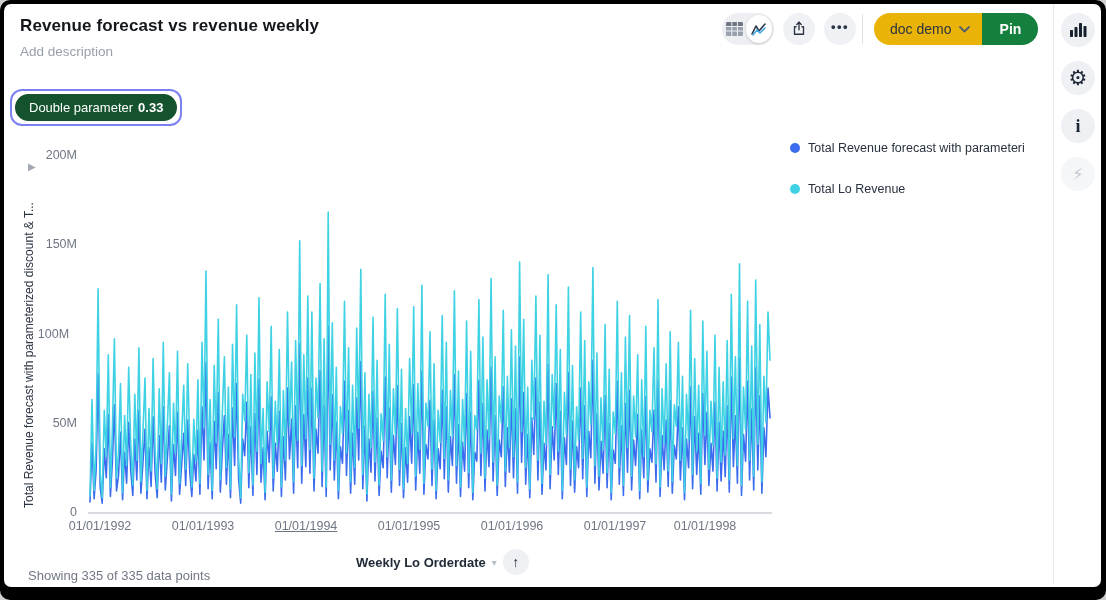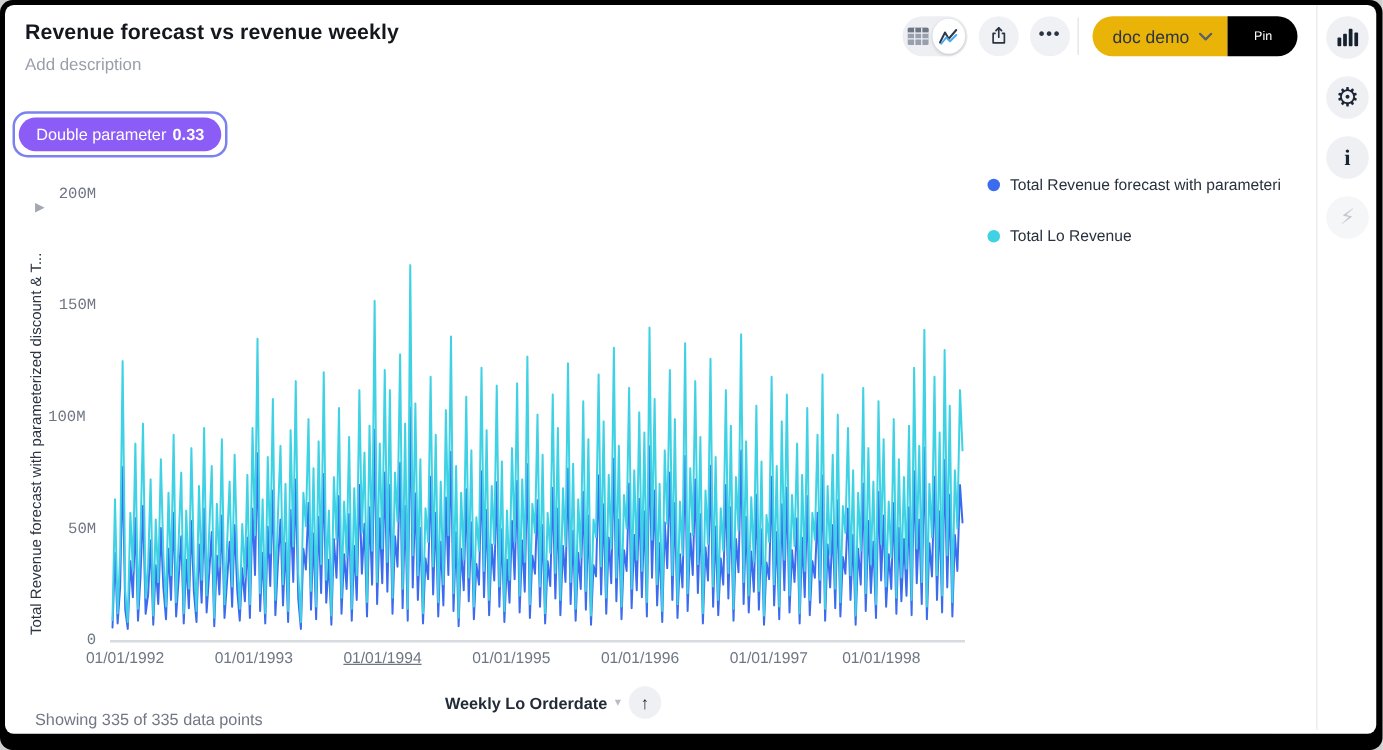--- a/index.html
+++ b/index.html
@@ -7,42 +7,42 @@
   body { font-family:"Liberation Sans","DejaVu Sans",sans-serif; }
   .frame { position:absolute; left:0; top:0; width:1106px; height:600px; background:#000; border-radius:10px; }
   .app { position:absolute; left:4px; top:4px; width:1097px; height:583px; background:#fff; border-radius:7px; overflow:hidden; }
   .canvas { position:absolute; left:-4px; top:-4px; width:1106px; height:564px; }
   .abs { position:absolute; }
 
   .page-title { left:20px; top:16px; font-size:17px; font-weight:700; color:#14181d; letter-spacing:.1px; }
   .page-subtitle { left:20px; top:44px; font-size:13.5px; color:#989fa9; }
 
   .chip-ring { left:10px; top:89px; border:2px solid #7b82ef; border-radius:12px; padding:3px; }
-  .chip { background:#8b5cf6; color:#fff; border-radius:15px; padding:6px 14px; font-size:13px; display:flex; gap:5px; align-items:center; }
+  .chip { background:#14532d; color:#fff; border-radius:15px; padding:6px 14px; font-size:13px; display:flex; gap:5px; align-items:center; }
   .chip .val { font-weight:700; }
 
   
   .seg { left:722px; top:13px; width:52px; height:32px; background:#edeff3; border-radius:16px; display:flex; align-items:center; }
   .seg-item { width:26px; height:32px; display:flex; align-items:center; justify-content:center; }
   .seg-sel { width:28px; height:28px; margin-right:2px; background:#fff; border-radius:50%; box-shadow:0 1px 3px rgba(0,0,0,.18); display:flex; align-items:center; justify-content:center; }
   .circ-btn { width:32px; height:32px; border-radius:50%; background:#eff1f4; display:flex; align-items:center; justify-content:center; }
   .tb-divider { left:862px; top:14px; width:1px; height:30px; background:#dfe2e7; }
   .doc-group { left:874px; top:13px; height:32px; display:flex; }
   .doc-sel { background:#eab308; border-radius:17px 0 0 17px; display:flex; align-items:center; gap:8px; padding:0 12px 0 16px; font-size:14px; color:#2b3442; }
-  .pin-btn { background:#000000; color:#fff; border-radius:0 17px 17px 0; display:flex; align-items:center; justify-content:center; width:56px; font-size:10px; font-weight:400; }
+  .pin-btn { background:#15803d; color:#fff; border-radius:0 17px 17px 0; display:flex; align-items:center; justify-content:center; width:56px; font-size:14px; font-weight:700; }
   .ellipsis { font-size:13px; font-weight:700; letter-spacing:1.5px; color:#2a3442; padding-bottom:6px; }
 
   
   .side-divider { left:1053px; top:4px; width:1px; height:580px; background:#e7e9ec; }
   .side-btn { width:34px; height:34px; border-radius:50%; background:#eef0f4; display:flex; align-items:center; justify-content:center; left:1061px; }
   .side-btn.dim { background:#f4f6f8; }
   .glyph { color:#1c2634; }
 
   
-  .ytick { width:47px; left:30px; text-align:right; font-size:12.5px; color:#6e7683;font-family:Liberation Mono, monospace; }
+  .ytick { width:47px; left:30px; text-align:right; font-size:12.5px; color:#6e7683; }
   .xtick { width:86px; text-align:center; top:519px; font-size:12.5px; color:#6e7683; }
   .y-title { left:22px; top:168px; height:340px; writing-mode:vertical-rl; transform:rotate(180deg); font-size:12px; color:#2b3442; display:flex; align-items:center; }
   .axis-expand { left:28px; top:161px; font-size:10px; color:#a2a8b2; }
   .legend { left:790px; top:139px; display:flex; flex-direction:column; gap:24px; }
   .legend-row { display:flex; align-items:center; gap:8px; height:17px; }
   .dot { width:10px; height:10px; border-radius:50%; }
   .legend-label { font-size:12.5px; color:#28313e; }
 
   .footer-status { left:28px; top:568px; font-size:13px; color:#717784; }
   .x-field-wrap { left:356px; top:549px; display:flex; align-items:center; gap:6px; }

